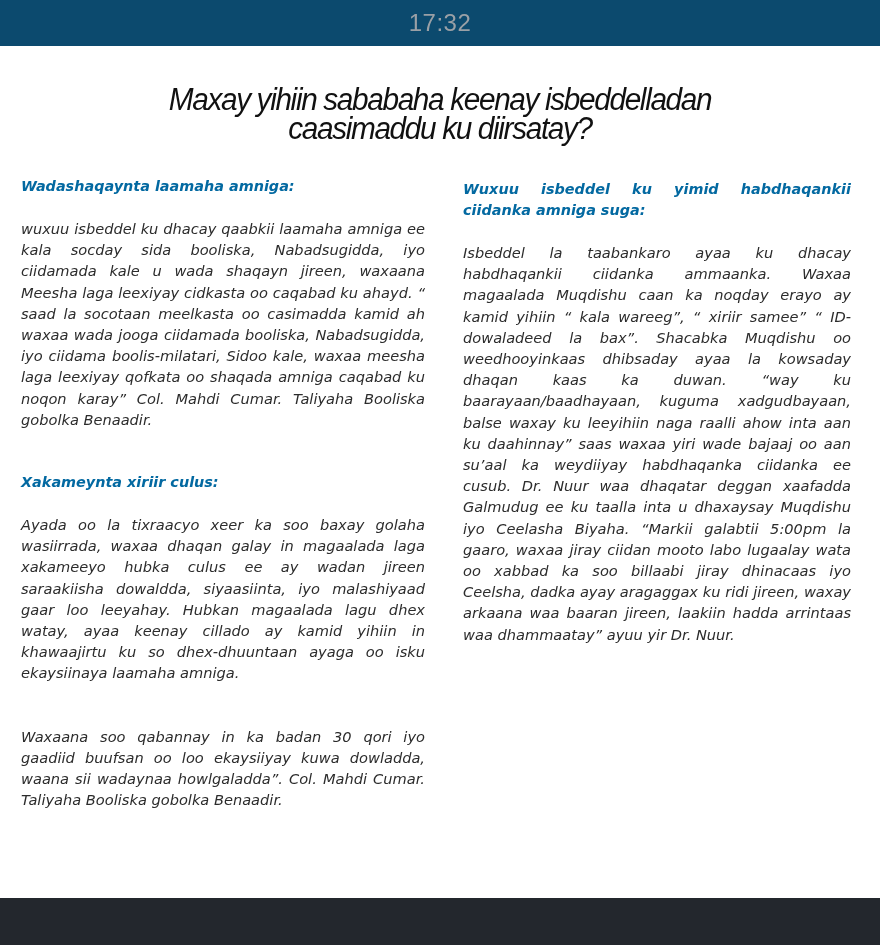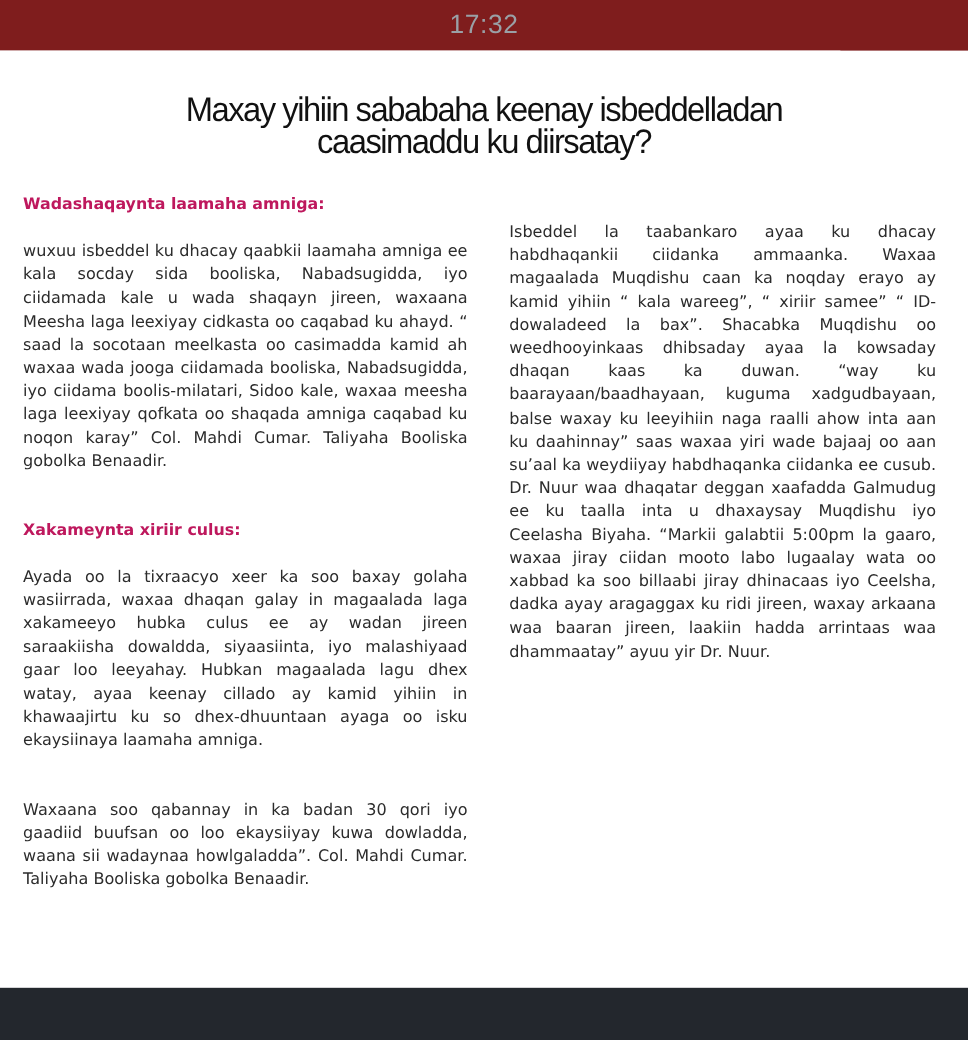--- a/index.html
+++ b/index.html
@@ -1,29 +1,29 @@
 <!DOCTYPE html>
 <html><head>
 <meta charset="utf-8">
 <style>
   html, body { margin:0; padding:0; }
   body { width:880px; height:945px; position:relative; background:#fff; overflow:hidden;
          font-family:"DejaVu Sans", sans-serif; }
-  .topbar { position:absolute; left:0; top:0; width:880px; height:46px; background:#7f1d1d; }
+  .topbar { position:absolute; left:0; top:0; width:880px; height:46px; background:#0c4a6e; }
   .clock { position:absolute; left:0; width:880px; top:9px; text-align:center; color:#9aa0a6;
            font-family:"Liberation Sans", sans-serif; font-size:24px; letter-spacing:0.5px; }
   .bottombar { position:absolute; left:0; top:898px; width:880px; height:47px; background:#23272d; }
-  .page { position:absolute; left:0; top:46px; width:764px; height:852px; background:#fff; }
+  .page { position:absolute; left:0; top:46px; width:764px; height:852px; background:#fff;font-style:italic; }
   .title { position:absolute; left:100px; width:680px; top:18px; text-align:center;
            font-family:"Liberation Sans", sans-serif; font-size:31px; line-height:29px;
            letter-spacing:-1.4px; color:#111; font-weight:normal; transform:scaleX(0.96); }
   .col { position:absolute; color:#2c2c2c; font-size:14.6px; line-height:21.2px; }
   .col-left { left:21px; top:130px; width:404px; }
   .col-right { left:463px; top:133px; width:388px; }
-  .heading { font-weight:bold; color:#be185d; font-size:14.4px; line-height:21px; margin:0; }
+  .heading { font-weight:bold; color:#0369a1; font-size:14.4px; line-height:21px; margin:0; }
   .para { margin:0; text-align:justify; }
   .gap-sm { height:21px; }
   .gap-lg { height:42px; }
 </style>
 </head>
 <body>
 
 <div class="topbar">
   <div class="clock">17:32</div>
 </div>
@@ -41,18 +41,19 @@
     <div class="gap-lg"></div>
     <p class="heading">Xakameynta xiriir culus:</p>
     <div class="gap-sm"></div>
     <p class="para">Ayada oo la tixraacyo xeer ka soo baxay golaha wasiirrada, waxaa dhaqan galay in magaalada laga xakameeyo hubka culus ee ay wadan jireen saraakiisha dowaldda, siyaasiinta, iyo malashiyaad gaar loo leeyahay. Hubkan magaalada lagu dhex watay, ayaa keenay cillado ay kamid yihiin in khawaajirtu ku so dhex-dhuuntaan ayaga oo isku ekaysiinaya laamaha amniga.</p>
     <div class="gap-sm"></div>
     <div class="gap-sm"></div>
     <p class="para">Waxaana soo qabannay in ka badan 30 qori iyo gaadiid buufsan oo loo ekaysiiyay kuwa dowladda, waana sii wadaynaa howlgaladda”. Col. Mahdi Cumar. Taliyaha Booliska gobolka Benaadir.</p>
   </div>
 
   <div class="col col-right">
+    <p class="heading para">Wuxuu isbeddel ku yimid habdhaqankii ciidanka amniga suga:</p>
     <div class="gap-sm"></div>
     <p class="para">Isbeddel la taabankaro ayaa ku dhacay habdhaqankii ciidanka ammaanka. Waxaa magaalada Muqdishu caan ka noqday erayo ay kamid yihiin “ kala wareeg”, “ xiriir samee” “ ID-dowaladeed la bax”. Shacabka Muqdishu oo weedhooyinkaas dhibsaday ayaa la kowsaday dhaqan kaas ka duwan. “way ku baarayaan/baadhayaan, kuguma xadgudbayaan, balse waxay ku leeyihiin naga raalli ahow inta aan ku daahinnay” saas waxaa yiri wade bajaaj oo aan su’aal ka weydiiyay habdhaqanka ciidanka ee cusub. Dr. Nuur waa dhaqatar deggan xaafadda Galmudug ee ku taalla inta u dhaxaysay Muqdishu iyo Ceelasha Biyaha. “Markii galabtii 5:00pm la gaaro, waxaa jiray ciidan mooto labo lugaalay wata oo xabbad ka soo billaabi jiray dhinacaas iyo Ceelsha, dadka ayay aragaggax ku ridi jireen, waxay arkaana waa baaran jireen, laakiin hadda arrintaas waa dhammaatay” ayuu yir Dr. Nuur.</p>
   </div>
 </div>
 
 <div class="bottombar"></div>
 
 </body></html>

